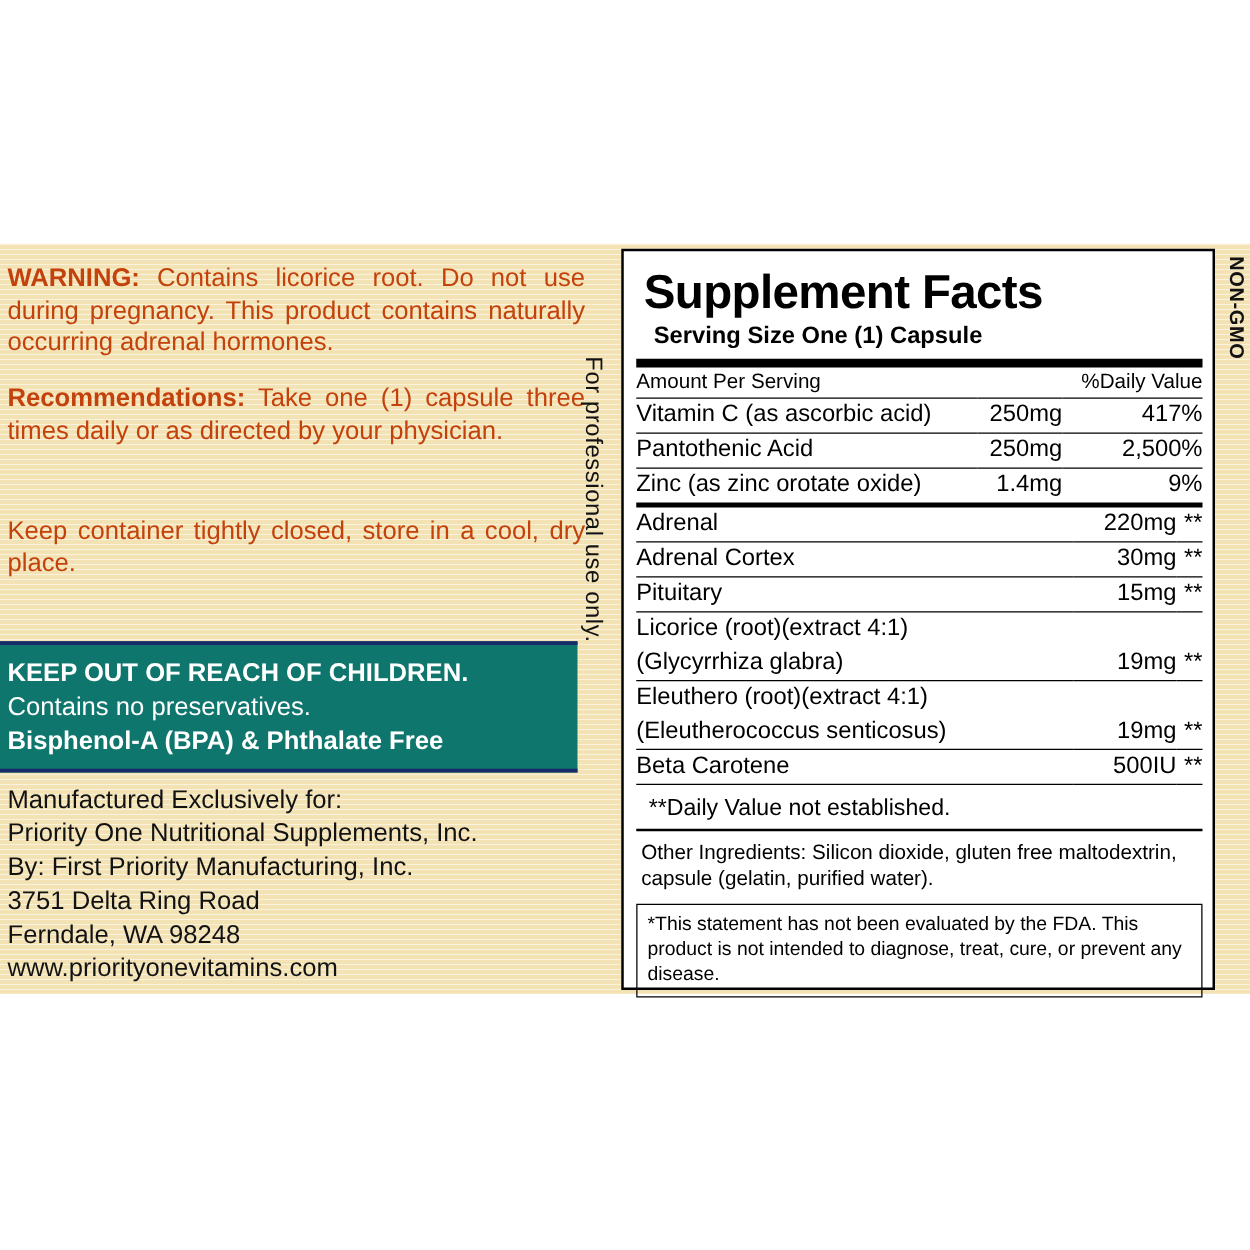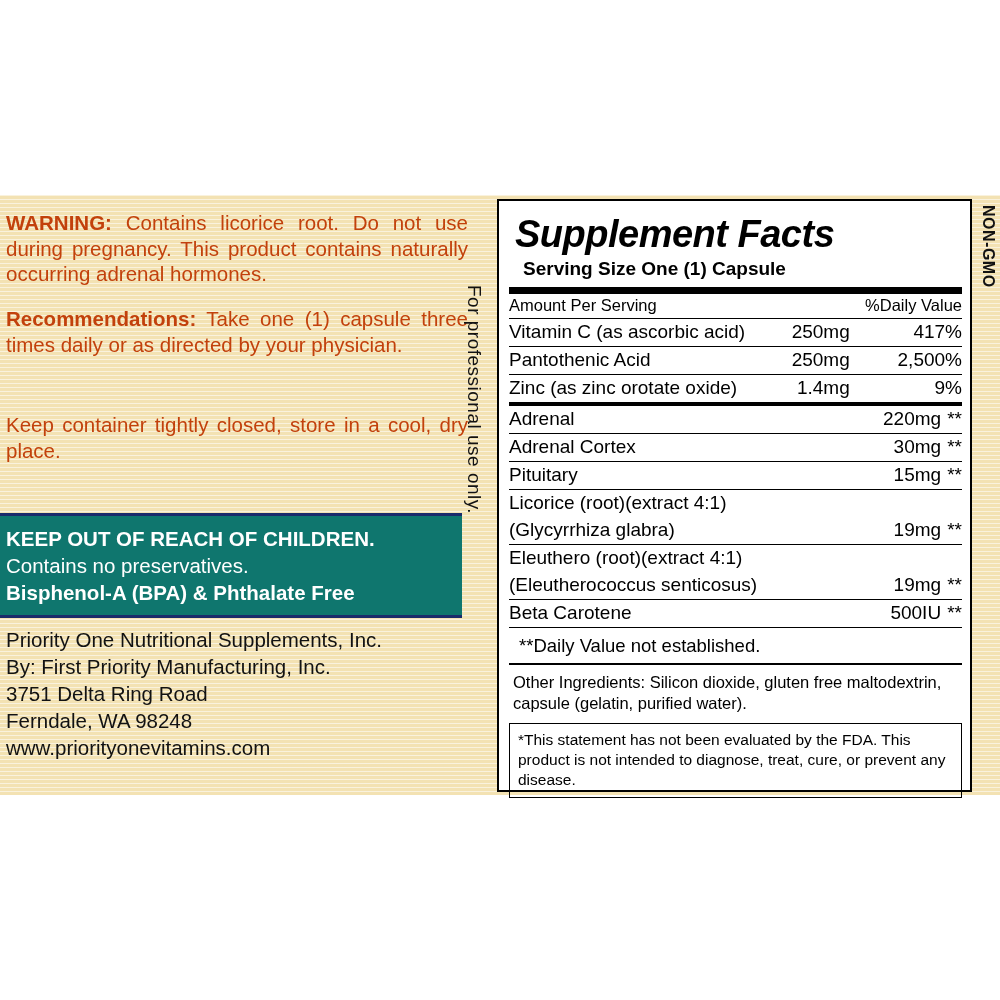--- a/index.html
+++ b/index.html
@@ -139,21 +139,20 @@
     position: relative;
     width: 100%;
   }
 
   #sf-title {
     font-size: 38px;
     line-height: 42px;
     font-weight: bold;
     letter-spacing: -0.5px;
     padding: 6px 0 0 6px;
-    font-style: italic;
   }
   #sf-serving {
     font-size: 19px;
     line-height: 24px;
     padding: 2px 0 4px 14px;
     font-weight: bold;
   }
 
   .rule-thick { height: 7px; background: #000; margin: 2px 0 0 0; }
   .rule-thin  { height: 1.5px; background: #000; }
@@ -220,20 +219,21 @@
 
   <div id="storage-block" class="ltext">Keep container tightly closed, store in a cool, dry place.</div>
 
   <div id="children-bar">
     <div class="cb-bold">KEEP OUT OF REACH OF CHILDREN.</div>
     <div>Contains no preservatives.</div>
     <div class="cb-bold">Bisphenol-A (BPA) &amp; Phthalate Free</div>
   </div>
 
   <div id="manufacturer">
+    <div>Manufactured Exclusively for:</div>
     <div>Priority One Nutritional Supplements, Inc.</div>
     <div>By: First Priority Manufacturing, Inc.</div>
     <div>3751 Delta Ring Road</div>
     <div>Ferndale, WA 98248</div>
     <div>www.priorityonevitamins.com</div>
   </div>
 </div>
 
 <div id="vertical-text">For professional use only.</div>
 <div id="non-gmo">NON-GMO</div>

